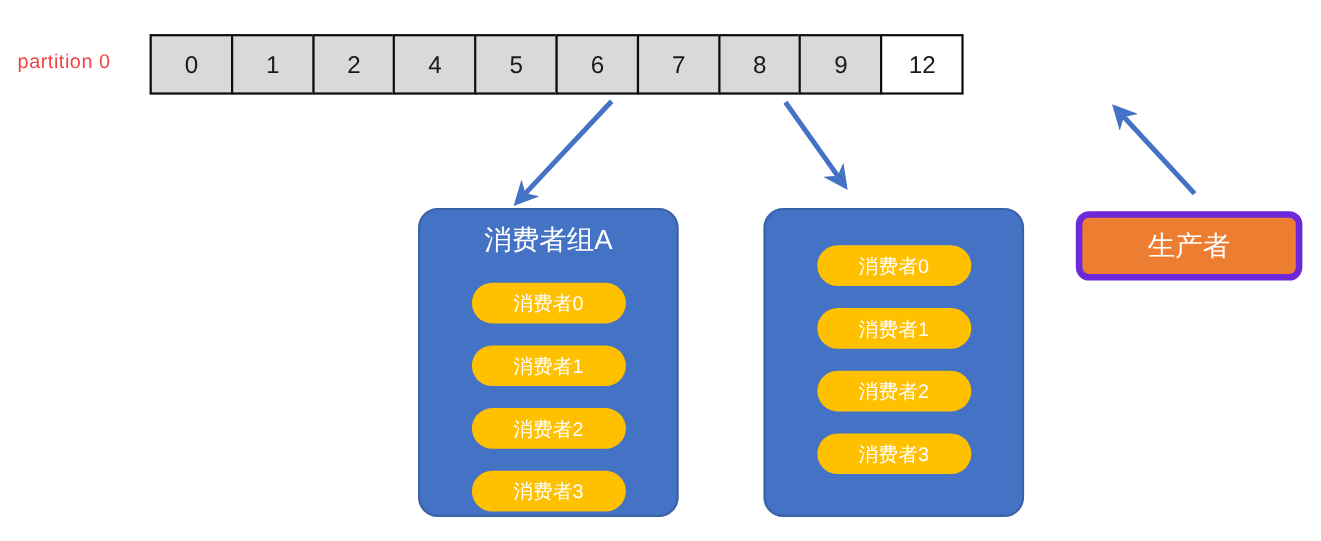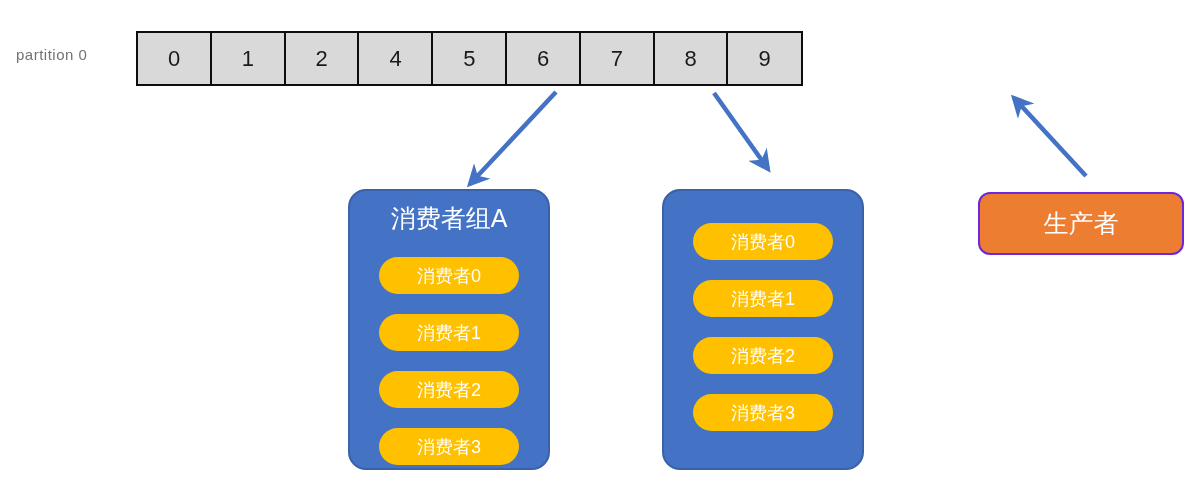--- a/index.html
+++ b/index.html
@@ -11,23 +11,23 @@
   .stage {
     position: relative;
     width: 1201px; height: 492px;
     background: #ffffff;
   }
 
   
   .partition-label {
     position: absolute;
     left: 16px; top: 46px;
-    font-size: 15px;
+    font-size: 18px;
     font-weight: 300;
-    color: #737373;
+    color: #ef4444;
     letter-spacing: 0.5px;
     white-space: nowrap;
   }
 
   
   .partition-row {
     position: absolute;
     left: 136px; top: 31px;
     display: flex;
     height: 55px;
@@ -49,26 +49,27 @@
     position: absolute;
     left: 0; top: 0;
     width: 1201px; height: 492px;
     pointer-events: none;
   }
 
   
   .group-box {
     position: absolute;
     top: 189px;
-    width: 202px; height: 281px;
+    width: 237px; height: 281px;
     background: #4472c4;
     border: 2px solid #3a62a8;
     border-radius: 18px;
     display: flex; flex-direction: column; align-items: center;
     padding-top: 10px;
+    margin-left: 32px;
   }
   .group-box.group-a { left: 348px; }
   .group-box.group-b { left: 662px; }
   .group-title {
     color: #ffffff;
     font-size: 25px;
     line-height: 34px;
     font-weight: 300;
     white-space: nowrap;
   }
@@ -87,21 +88,21 @@
     font-weight: 300;
     white-space: nowrap;
   }
 
   
   .producer-box {
     position: absolute;
     left: 978px; top: 192px;
     width: 206px; height: 63px;
     background: #ed7d31;
-    border: 2px solid #6d28d9;
+    border: 6px solid #6d28d9;
     border-radius: 12px;
     display: flex; align-items: center; justify-content: center;
   }
   .producer-label {
     color: #ffffff;
     font-size: 25px;
     font-weight: 300;
     white-space: nowrap;
   }
 </style>
@@ -115,20 +116,21 @@
   <div class="partition-row" id="partition-row">
       <div class="cell">0</div>
       <div class="cell">1</div>
       <div class="cell">2</div>
       <div class="cell">4</div>
       <div class="cell">5</div>
       <div class="cell">6</div>
       <div class="cell">7</div>
       <div class="cell">8</div>
       <div class="cell">9</div>
+      <div class="cell cell-highlight">12</div>
     </div>
 
   <svg class="arrows-layer" viewBox="0 0 1201 492" xmlns="http://www.w3.org/2000/svg">
     <defs>
       <marker id="arrowhead" viewBox="0 0 10 10" refX="8" refY="5" markerWidth="5" markerHeight="5" orient="auto-start-reverse" markerUnits="strokeWidth">
         <path d="M 0 0 L 10 5 L 0 10 L 3 5 Z" fill="#4472c4"></path>
       </marker>
     </defs>
     <g id="arrow-lines">
         <line x1="556" y1="92" x2="470" y2="184" stroke="#4472c4" stroke-width="4.5" marker-end="url(#arrowhead)"></line>

